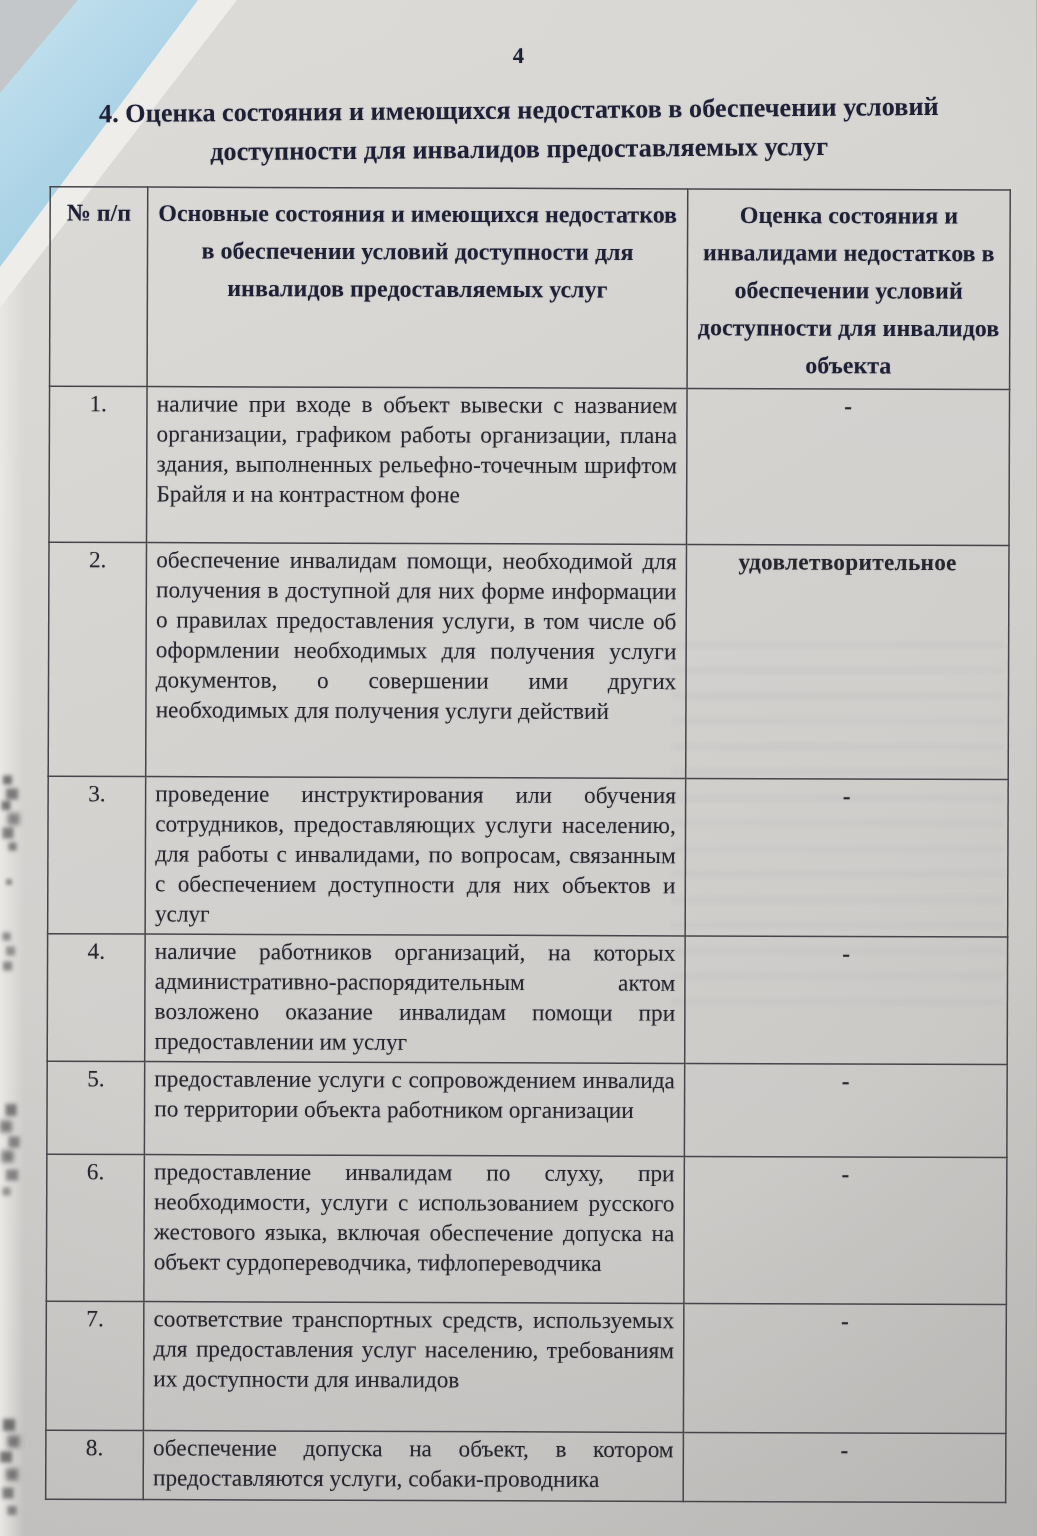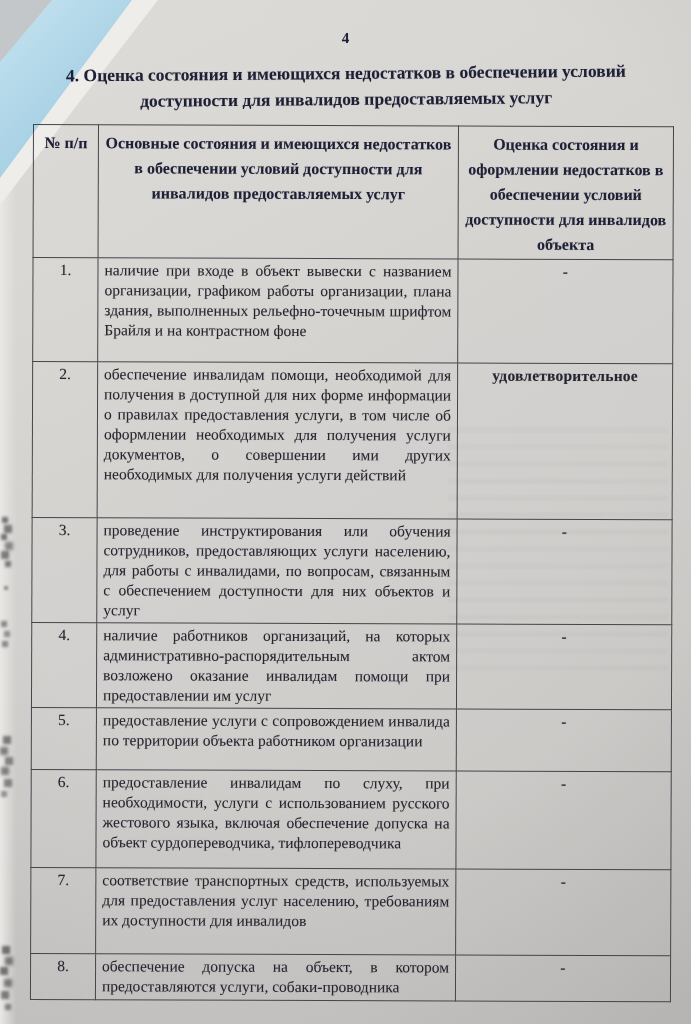--- a/index.html
+++ b/index.html
@@ -91,21 +91,21 @@
     <table class="doc">
       <colgroup>
           <col class="c1">
           <col class="c2">
           <col class="c3">
         </colgroup>
       <tbody>
         <tr>
           <th>№ п/п</th>
           <th>Основные состояния и имеющихся недостатков в обеспечении условий доступности для инвалидов предоставляемых услуг</th>
-          <th class="h3">Оценка состояния и оформлении недостатков в обеспечении условий доступности для инвалидов объекта</th>
+          <th class="h3">Оценка состояния и инвалидами недостатков в обеспечении условий доступности для инвалидов объекта</th>
         </tr>
         <tr>
           <td class="num">1.</td>
           <td class="desc">наличие при входе в объект вывески с названием организации, графиком работы организации, плана здания, выполненных рельефно-точечным шрифтом Брайля и на контрастном фоне</td>
           <td class="assess">-</td>
         </tr>
         <tr>
           <td class="num">2.</td>
           <td class="desc">обеспечение инвалидам помощи, необходимой для получения в доступной для них форме информации о правилах предоставления услуги, в том числе об оформлении необходимых для получения услуги документов, о совершении ими других необходимых для получения услуги действий</td>
           <td class="assess">удовлетворительное</td>

